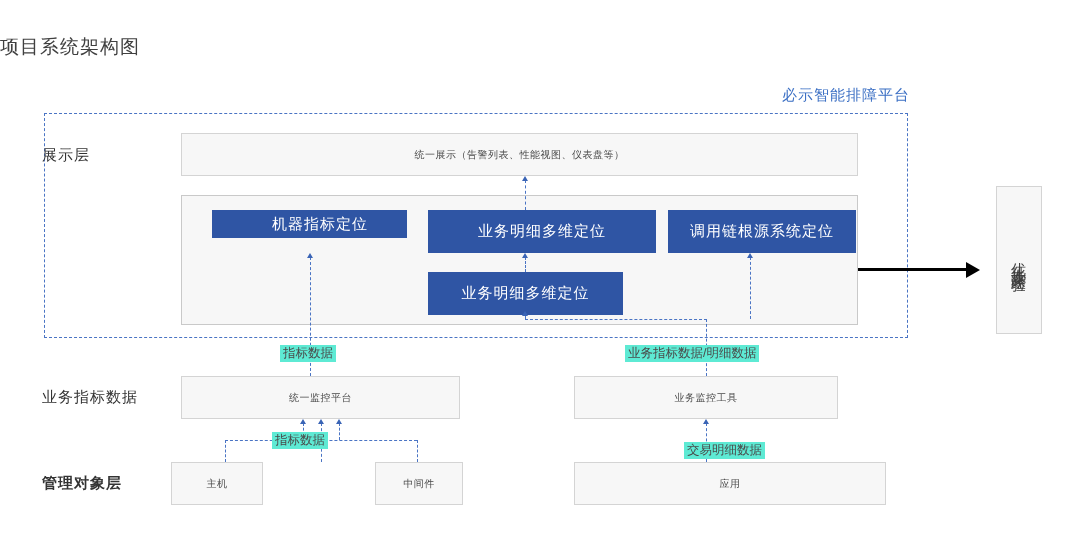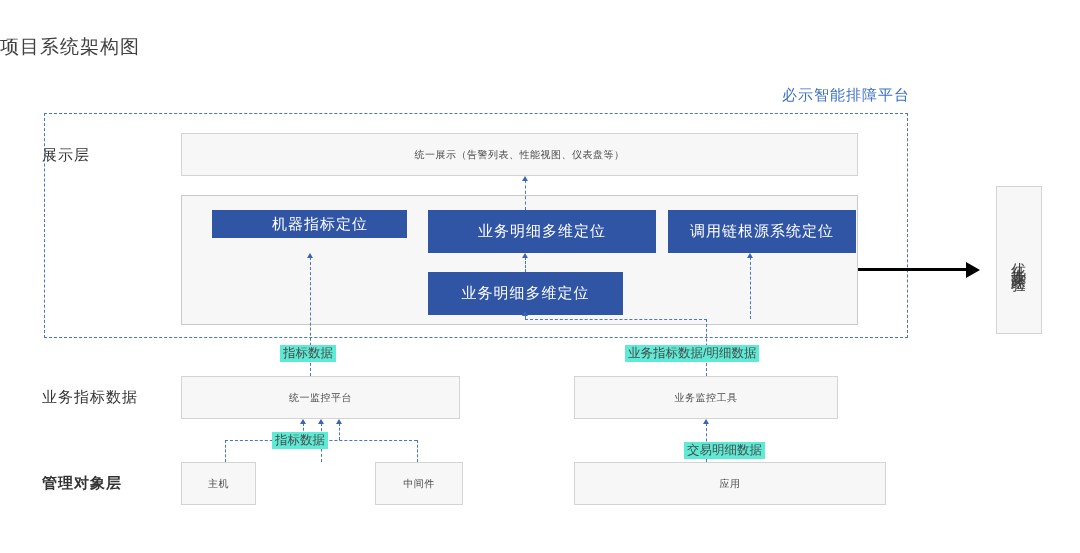--- a/index.html
+++ b/index.html
@@ -215,21 +215,21 @@
   <div class="dash-v" style="left:339px; top:423px; height:17px;"></div>
   <div class="arrow-up" style="left:299.5px; top:419px;"></div>
   <div class="arrow-up" style="left:317.5px; top:419px;"></div>
   <div class="arrow-up" style="left:335.5px; top:419px;"></div>
   <div class="conn-text" style="left:272px; top:432px;">指标数据</div>
 
   <div class="dash-v" style="left:706px; top:423px; height:39px;"></div>
   <div class="arrow-up" style="left:702.5px; top:419px;"></div>
   <div class="conn-text" style="left:684px; top:432px;margin-top:10px;">交易明细数据</div>
 
-  <div class="lightbox" style="left:181px; top:462px; width:75px; height:43px;">主机</div>
+  <div class="lightbox" style="left:171px; top:462px; width:92px; height:43px;">主机</div>
   <div class="lightbox" style="left:375px; top:462px; width:88px; height:43px;">中间件</div>
   <div class="lightbox" style="left:574px; top:462px; width:312px; height:43px;">应用</div>
 
   <div class="solid-arrow-line" style="left:858px; top:268px; width:110px;"></div>
   <div class="solid-arrow-head" style="left:966px; top:261.5px;"></div>
 
   <div class="vbox" style="left:996px; top:186px; width:46px; height:148px;">
     <span class="vtext">优化专家经验</span>
   </div>
 

